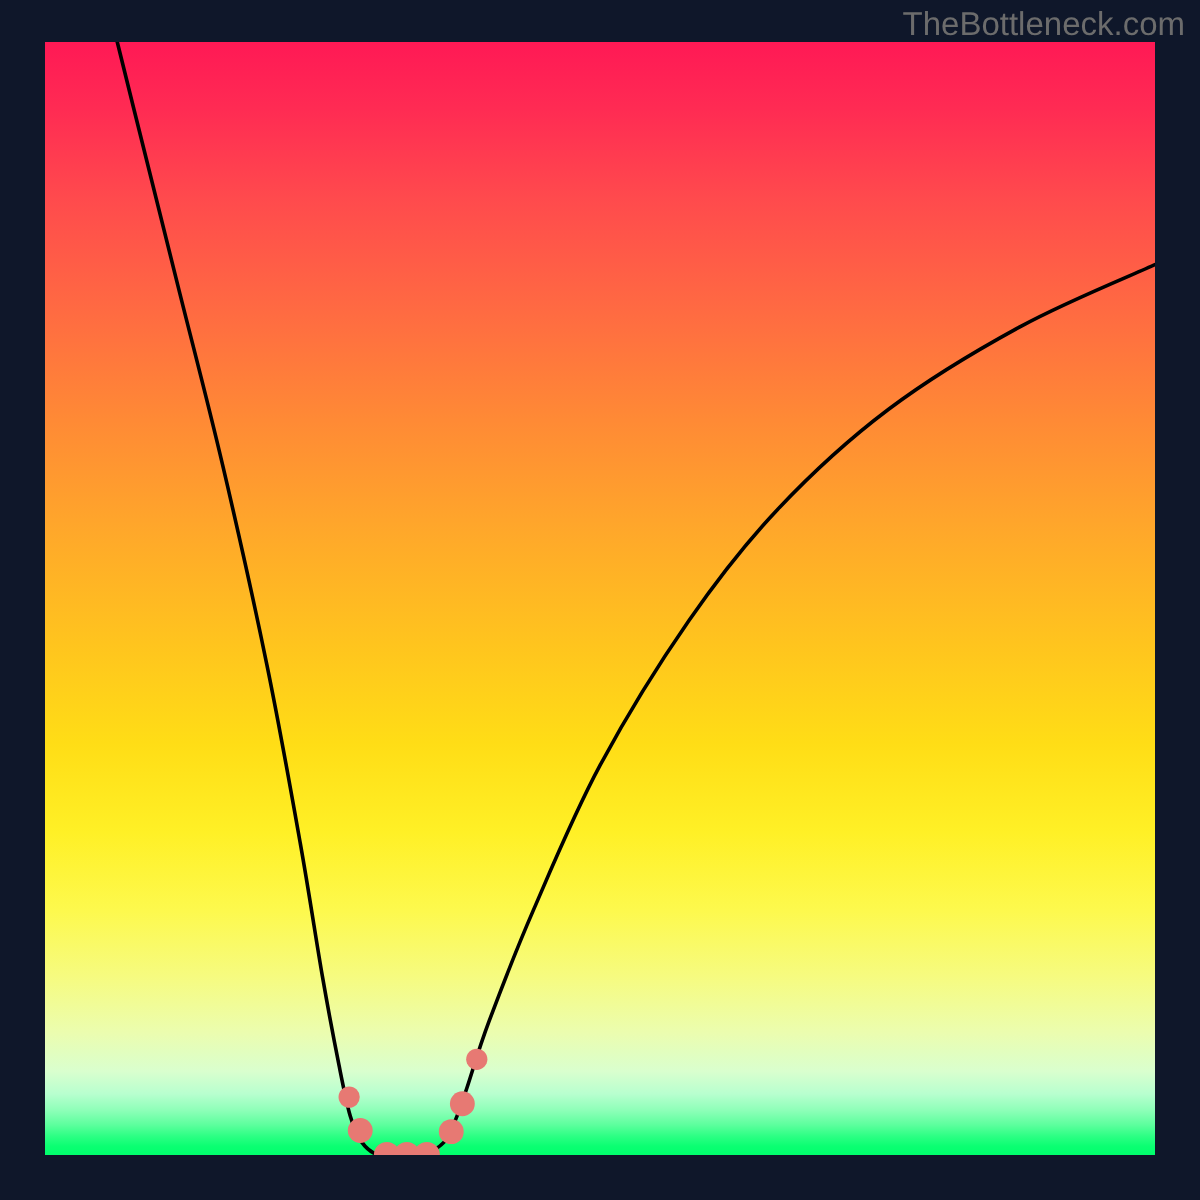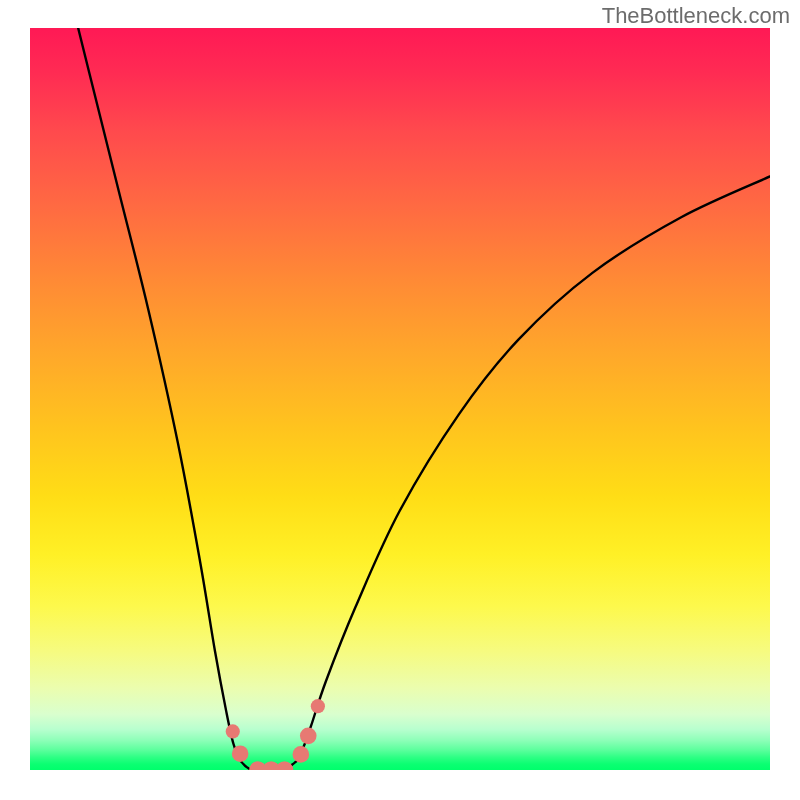--- a/index.html
+++ b/index.html
@@ -8,21 +8,21 @@
     width: 800px;
     height: 800px;
     background: #000;
     overflow: hidden;
     font-family: Arial, Helvetica, sans-serif;
   }
   .outer {
     position: relative;
     width: 800px;
     height: 800px;
-    background: #ffffff;
+    background: #0f172a;
   }
   .watermark {
     position: absolute;
     top: 3px;
     right: 10px;
     color: #6c6c6c;
     font-size: 22px;
     font-weight: 400;
     letter-spacing: 0px;
     z-index: 5;

